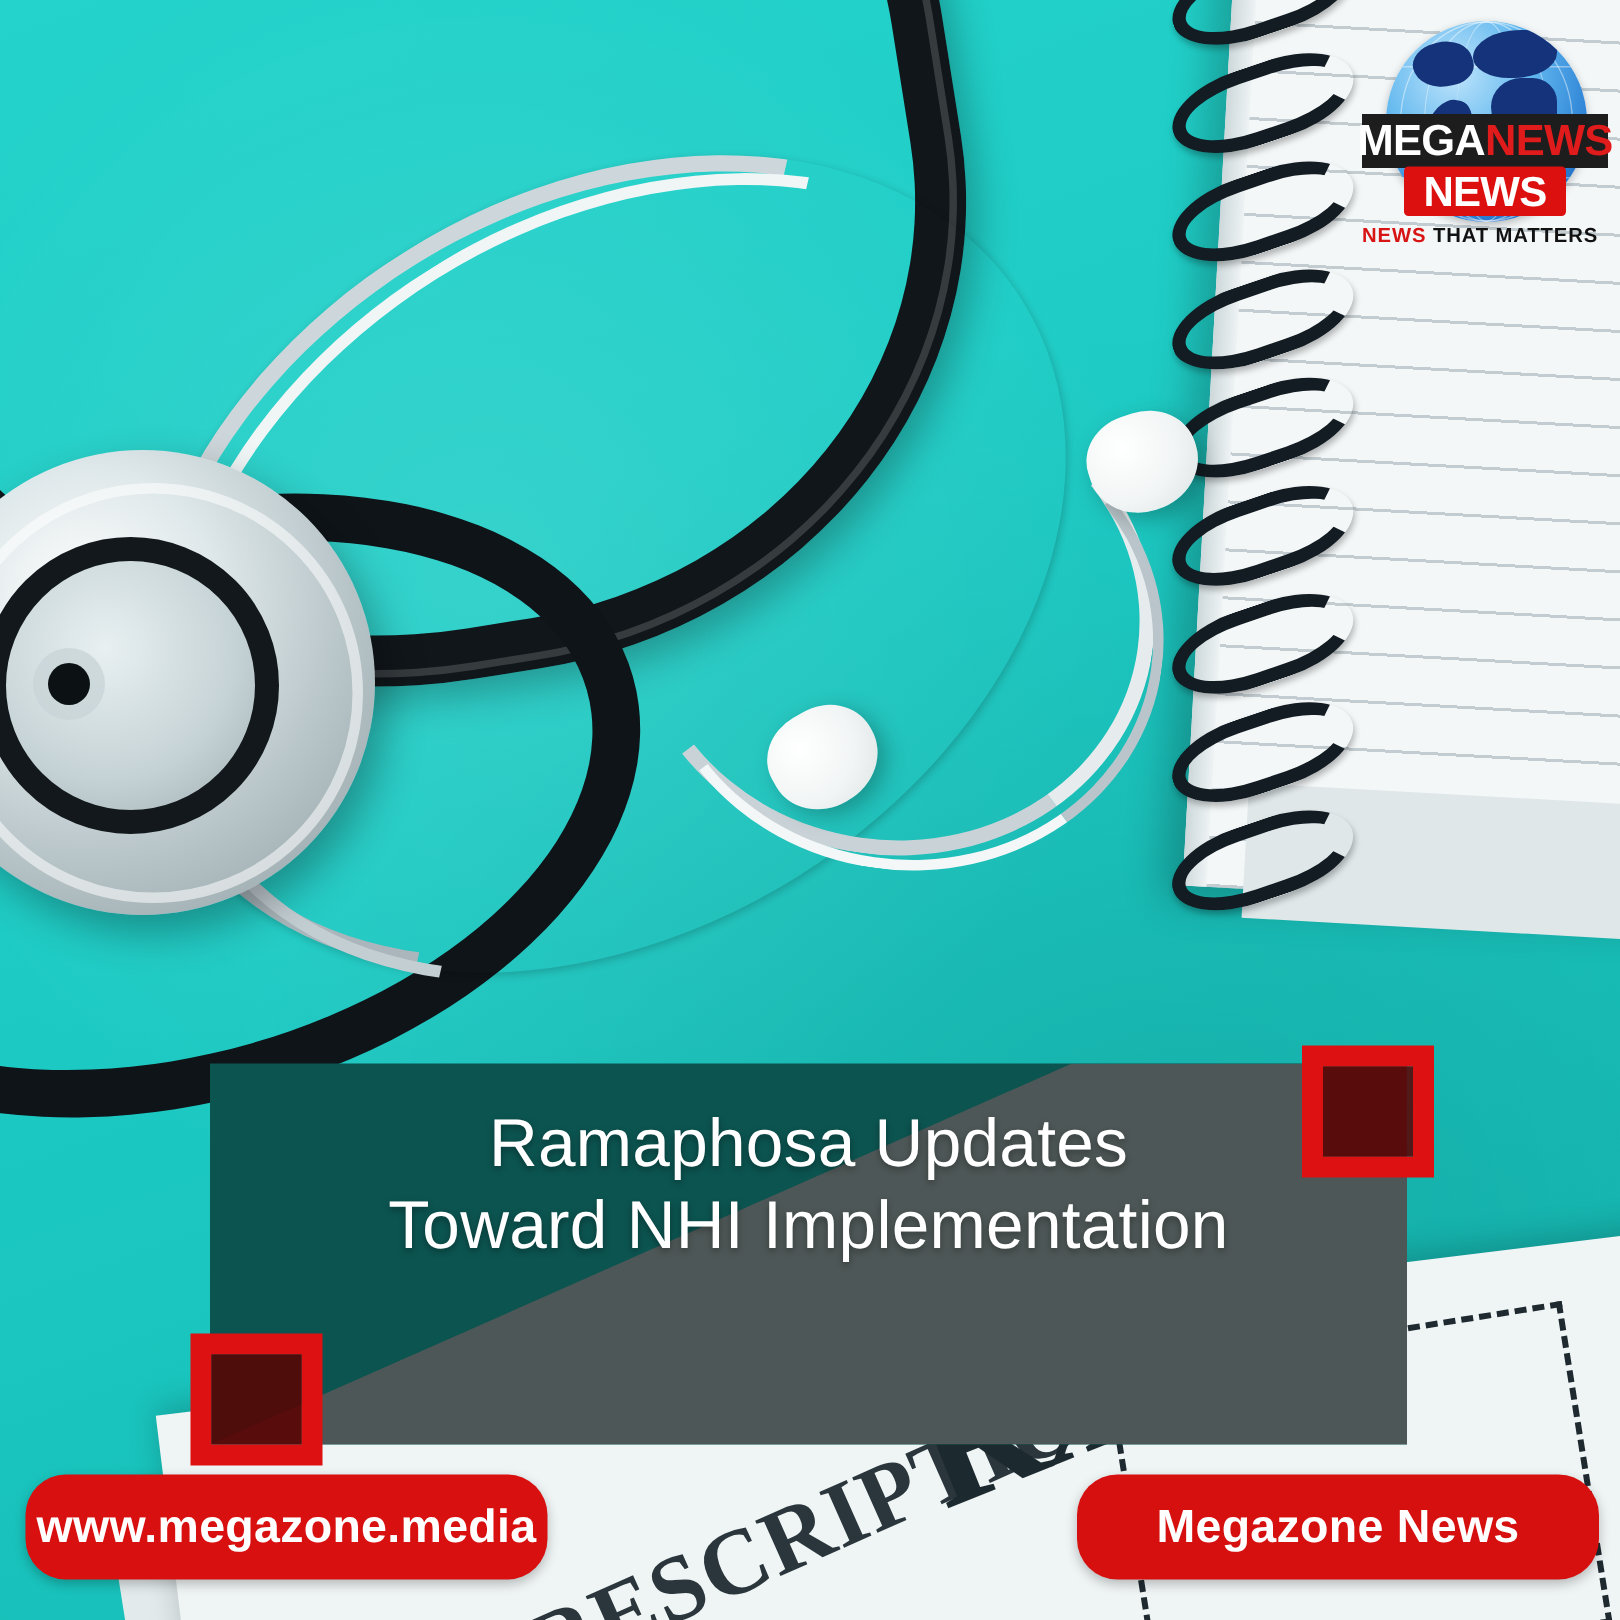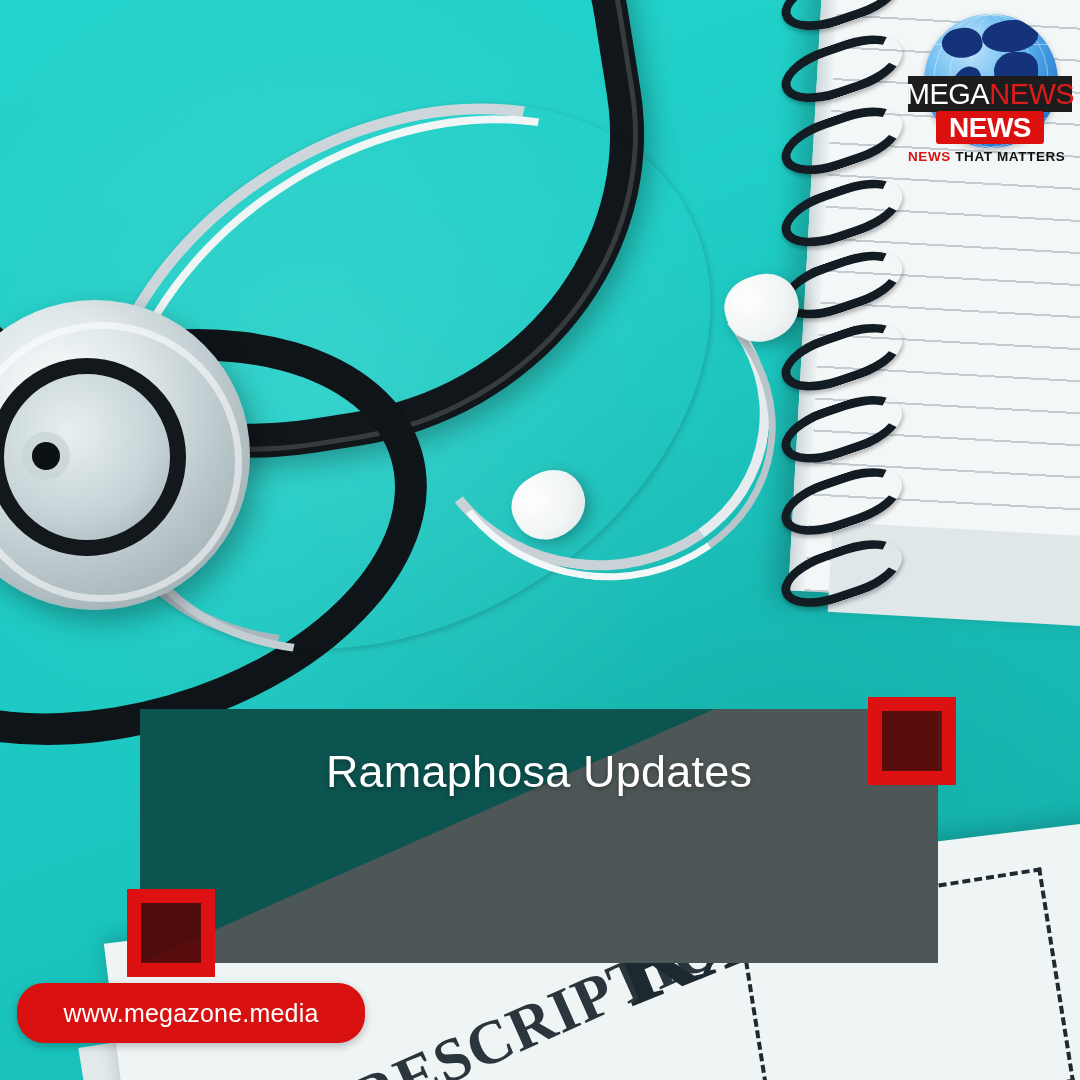--- a/index.html
+++ b/index.html
@@ -289,21 +289,21 @@
     z-index: 3;
     color: #ffffff;
     text-align: center;
     font-size: 45px;
     line-height: 1.22;
     font-weight: 400;
     padding: 26px 30px 0 30px;
     letter-spacing: 0.2px;
     text-shadow: 0 2px 5px rgba(0,0,0,0.35);
   }
-  .headline-line { display: block; white-space: nowrap; margin-top: 10px; }
+  .headline-line { display: block; white-space: nowrap; }
 
   
   .accent-sq {
     position: absolute;
     border: 14px solid #DD1111;
     box-sizing: border-box;
   }
   .accent-tr { left: 868px; top: 697px; width: 88px; height: 88px; }
   .accent-bl { left: 127px; top: 889px; width: 88px; height: 88px; }
   .accent-fill {
@@ -369,21 +369,21 @@
     top: 66px;
     width: 164px;
     height: 36px;
     background: #1d1d1d;
     display: flex;
     align-items: center;
     justify-content: center;
   }
   .logo-bar1 span {
     font-size: 29px;
-    font-weight: 400;
+    font-weight: 700;
     letter-spacing: -0.5px;
     font-family: "Liberation Sans", sans-serif;
   }
   .logo-mega { color: #ffffff; }
   .logo-zone { color: #E01B1B; }
   .logo-bar2 {
     position: absolute;
     left: 28px;
     top: 101px;
     width: 108px;
@@ -409,28 +409,28 @@
     font-size: 13.5px;
     font-weight: 700;
     letter-spacing: 0.6px;
     color: #111111;
   }
   .tag-news { color: #D81515; }
 
   
   .btn {
     position: absolute;
-    height: 60px;
+    height: 70px;
     border-radius: 27px;
     display: flex;
     align-items: center;
     justify-content: center;
     color: #ffffff;
-    font-weight: 400;
-    font-size: 25px;
+    font-weight: 700;
+    font-size: 31px;
     letter-spacing: 0.2px;
     box-shadow: 0 3px 8px rgba(0,0,0,0.25);
     cursor: pointer;
     user-select: none;
   }
   .btn-site {
     left: 17px;
     top: 983px;
     width: 348px;
     background: #D91010;
@@ -519,25 +519,29 @@
     </div>
     <div class="logo-tagline">
       <span class="tag-news">NEWS</span><span> THAT MATTERS</span>
     </div>
   </div>
 
   <div class="headline-panel">
     <div class="panel-gray"></div>
     <div class="headline">
       <span class="headline-line">Ramaphosa Updates</span>
+      <span class="headline-line">Toward NHI Implementation</span>
     </div>
   </div>
 
   <div class="accent-sq accent-tr"></div>
   <div class="accent-fill accent-tr-fill"></div>
   <div class="accent-sq accent-bl"></div>
   <div class="accent-fill accent-bl-fill"></div>
 
   <div class="btn btn-site">
     <span>www.megazone.media</span>
   </div>
+  <div class="btn btn-brand">
+    <span>Megazone News</span>
+  </div>
 
 </div>
 
 </body></html>

